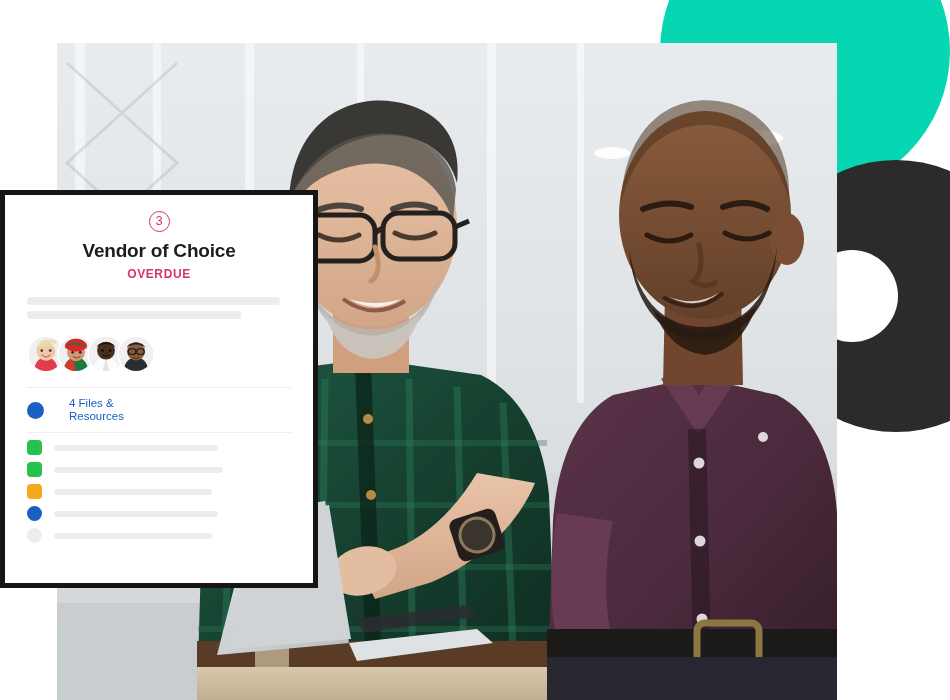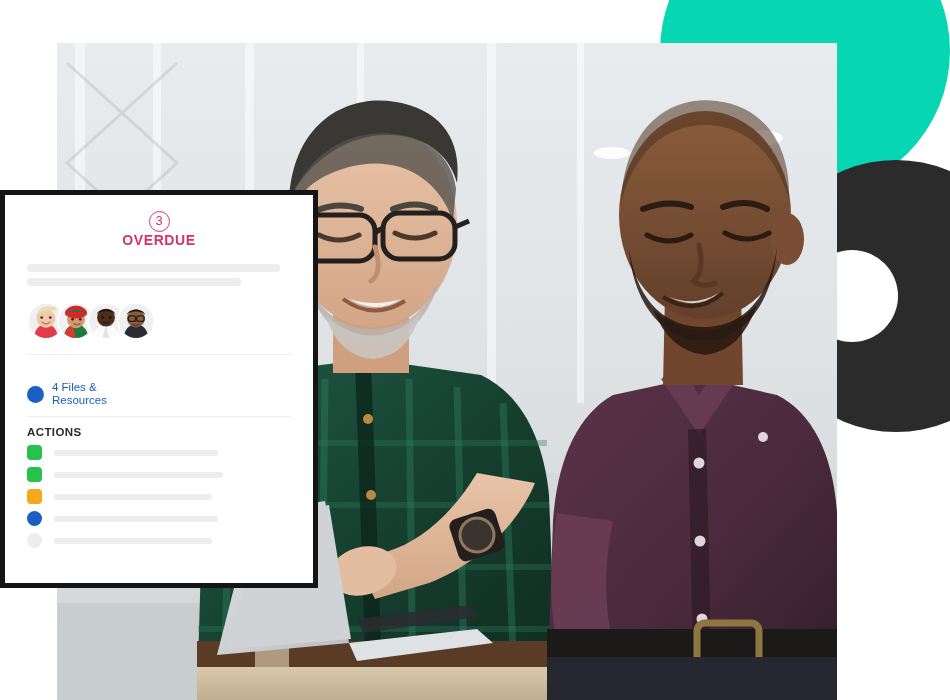--- a/index.html
+++ b/index.html
@@ -109,22 +109,23 @@
   .card-title {
     margin-top: 8px;
     text-align: center;
     font-size: 19px;
     font-weight: 700;
     color: #1c1c1c;
     letter-spacing: -0.2px;
   }
 
   .card-status {
+    margin-top: 5px;
     text-align: center;
-    font-size: 14px;
+    font-size: 12px;
     font-weight: 700;
     color: #D6336C;
     letter-spacing: 0.6px;
   }
 
   .skeleton-block { margin-top: 16px; }
   .skel {
     height: 8px;
     border-radius: 3px;
     background: #ededef;
@@ -151,22 +152,22 @@
 
   .divider {
     margin-top: 14px;
     height: 1px;
     background: #eceef0;
   }
 
   .files-row {
     display: flex;
     align-items: center;
-    margin-top: 26px;
-    gap: 8px;
+    margin-top: 9px;
+    gap: 25px;
   }
   .files-dot {
     width: 17px;
     height: 17px;
     border-radius: 50%;
     background: #1A5FC4;
     flex: 0 0 auto;
   }
   .files-label {
     color: #1A5FC4;
@@ -401,20 +402,21 @@
       </g>
     </svg>
   </div>
 
   <div class="card">
 
     <div class="badge-wrap">
       <div class="badge">3</div>
     </div>
 
+    <div class="card-title">Vendor of Choice</div>
     <div class="card-status">OVERDUE</div>
 
     <div class="skeleton-block">
       <div class="skel" style="width:96%"></div>
       <div class="skel" style="width:81%"></div>
     </div>
 
     <div class="avatar-row">
       <div class="avatar">
         <svg viewBox="0 0 40 40" aria-hidden="true">
@@ -472,21 +474,20 @@
 
     <div class="divider"></div>
 
     <div class="files-row">
       <div class="files-dot"></div>
       <div class="files-label">4 Files &amp; Resources</div>
     </div>
 
     <div class="divider2"></div>
 
-    <div class="section-head">ACTIONS</div>
 
     <div class="action-row">
       <div class="action-dot" style="background:#27C24C"></div>
       <div class="action-bar" style="width:62%"></div>
     </div>
     <div class="action-row">
       <div class="action-dot" style="background:#27C24C"></div>
       <div class="action-bar" style="width:64%"></div>
     </div>
     <div class="action-row">

